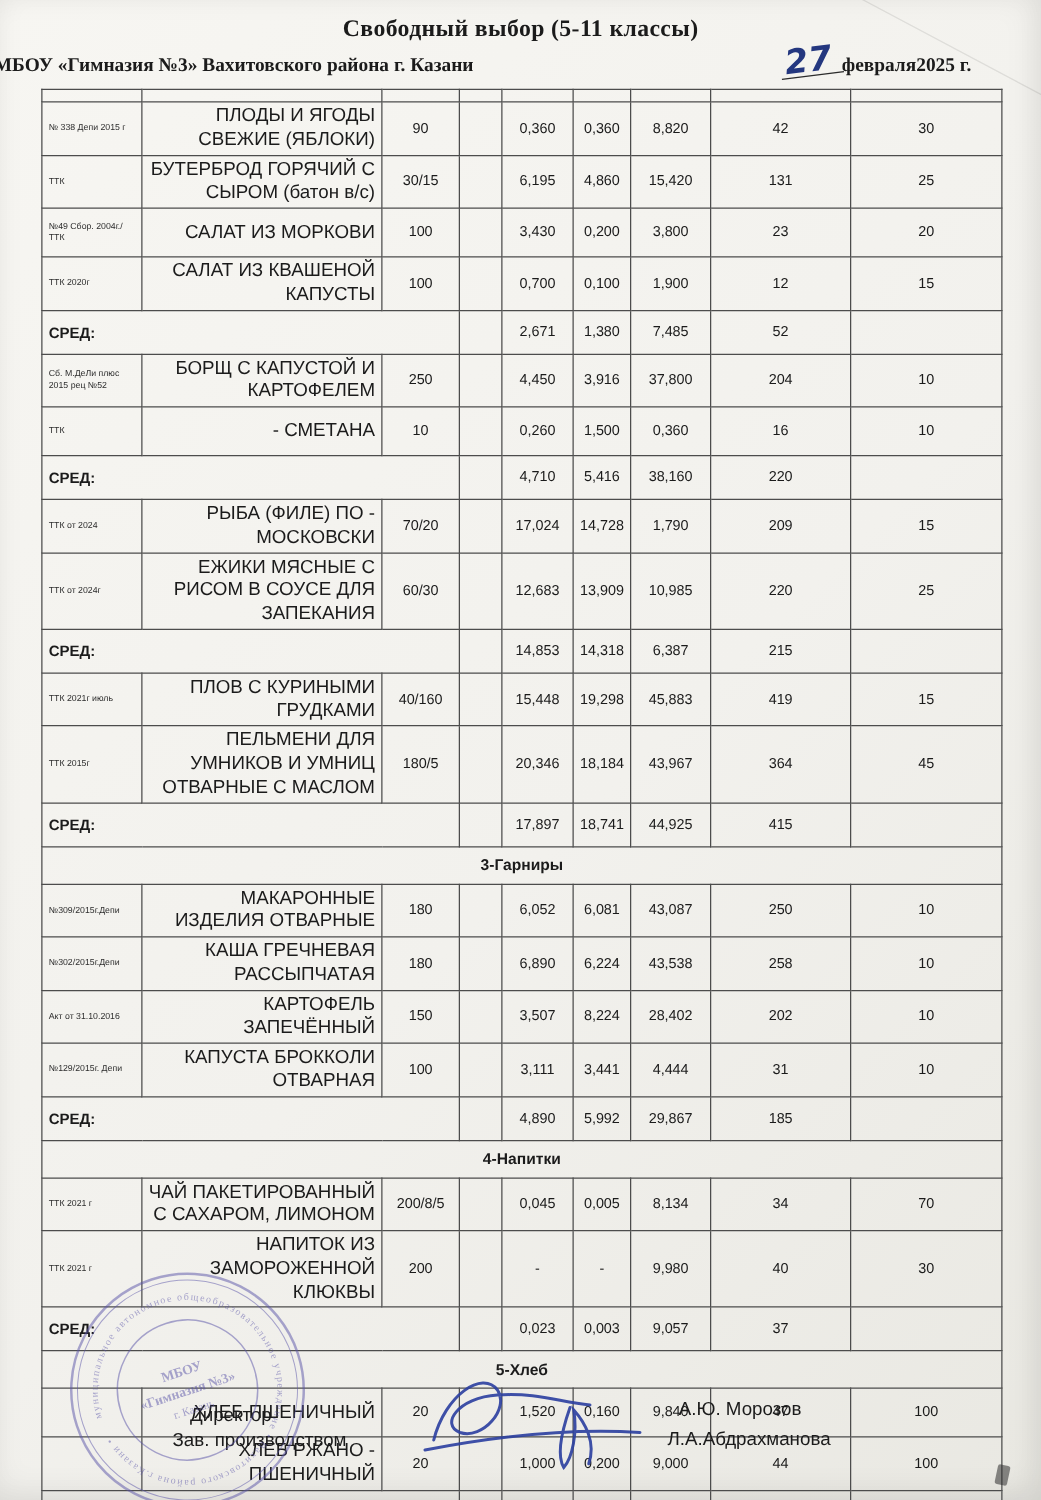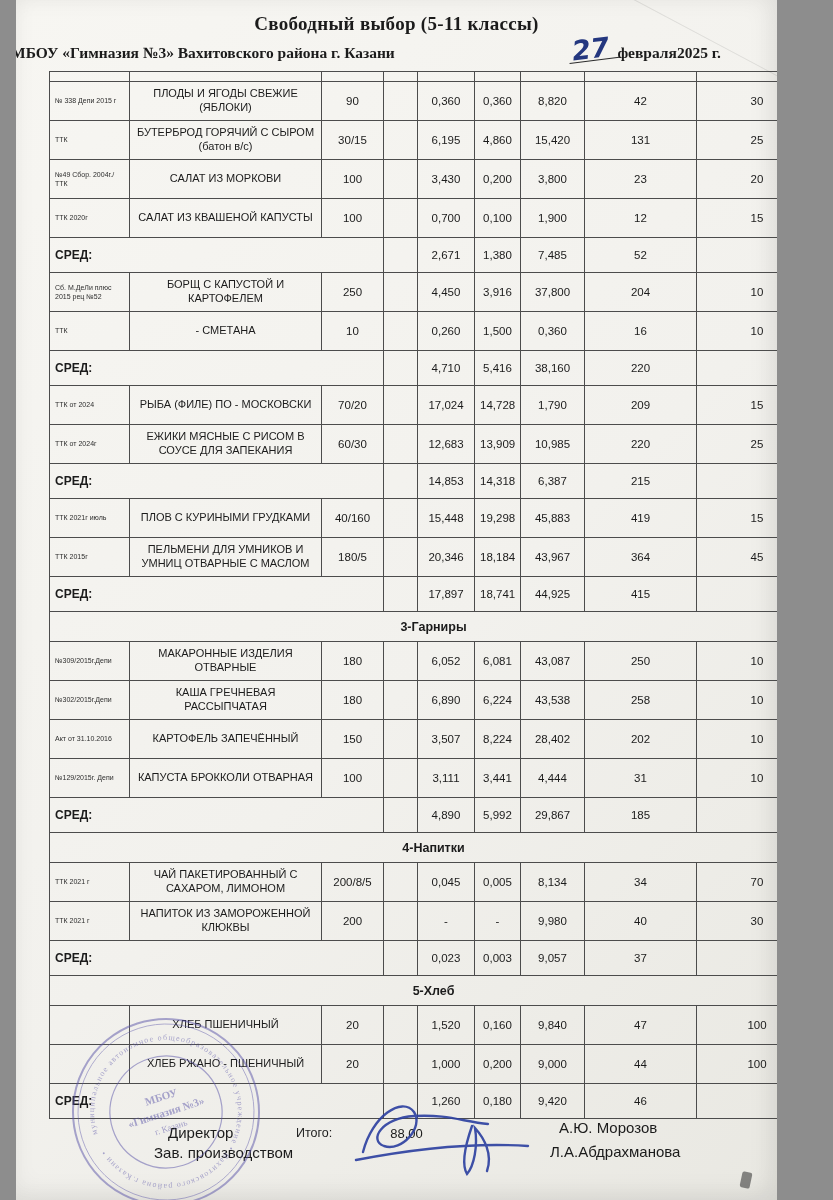--- a/index.html
+++ b/index.html
@@ -1,20 +1,20 @@
 <!DOCTYPE html>
 <html><head>
 <meta charset="utf-8">
 <style>
   html,body { margin:0; padding:0; background:#8d8d8d; }
   .page {
-    position:relative; width:761px; height:1200px; overflow:hidden;
+    position:relative; width:833px; height:1200px; overflow:hidden;
     background:linear-gradient(135deg,#f7f6f2 0%,#f2f1ed 55%,#e9e8e2 100%);
     box-shadow:inset -10px 0 22px rgba(0,0,0,0.05), inset 0 -10px 22px rgba(0,0,0,0.05);
-    font-family:"Liberation Sans",sans-serif; color:#1b1b1b;margin-left:16px;
+    font-family:"Liberation Sans",sans-serif; color:#1b1b1b;
   }
   .crease { position:absolute; top:30px; right:-40px; width:250px; height:1px;
     background:rgba(0,0,0,0.09); transform:rotate(28deg); }
   .speck { position:absolute; right:26px; bottom:12px; width:10px; height:16px;
     background:rgba(45,45,45,0.55); border-radius:2px; transform:rotate(12deg); }
 
   .title { font-family:"Liberation Serif",serif; font-size:19px; font-weight:bold;
     text-align:center; margin:13px 0 3px 0; letter-spacing:0.3px; }
   .subhead { font-family:"Liberation Serif",serif; font-size:15.5px; font-weight:600;
     display:flex; justify-content:space-between; align-items:flex-end;
@@ -22,21 +22,21 @@
   .date-line { white-space:nowrap; font-weight:600; }
   .hw-day { display:inline-block; color:#24377f; font-size:27px; font-style:italic;
     font-family:"DejaVu Sans",sans-serif; transform:rotate(-7deg);
     border-bottom:1.5px solid #2b2b2b; padding:0 8px 0 4px; line-height:0.8; }
 
   table.menu { border-collapse:collapse; table-layout:fixed; width:768px;
     margin:9px 0 0 33px; }
   table.menu td { border:1px solid #4c4c4c; padding:2px 5px; vertical-align:middle;
     overflow:hidden; }
   td.ref { font-size:7px; line-height:1.3; color:#2d2d2d; padding:2px 3px; }
-  td.name { font-size:11px; line-height:1.25; text-align:center; }
+  td.name { font-size:15px; line-height:1.25; text-align:right; }
   td.num { font-size:11.5px; text-align:center; }
   tr.item td { height:34px; }
   tr.spacer td { height:9px; padding:0; }
   tr.section td { height:25px; font-weight:bold; font-size:12.5px; text-align:center; }
   tr.avg td { height:30px; }
   td.avg-label { text-align:left; font-weight:bold; font-size:12px; padding-right:10px; }
 
   .totals { margin:7px 0 0 33px; font-size:12.5px; display:flex; align-items:flex-start; }
   .totals .tlabel { margin-left:247px; }
   .totals .tvalue { margin-left:58px; font-weight:normal; font-size:13px; }

